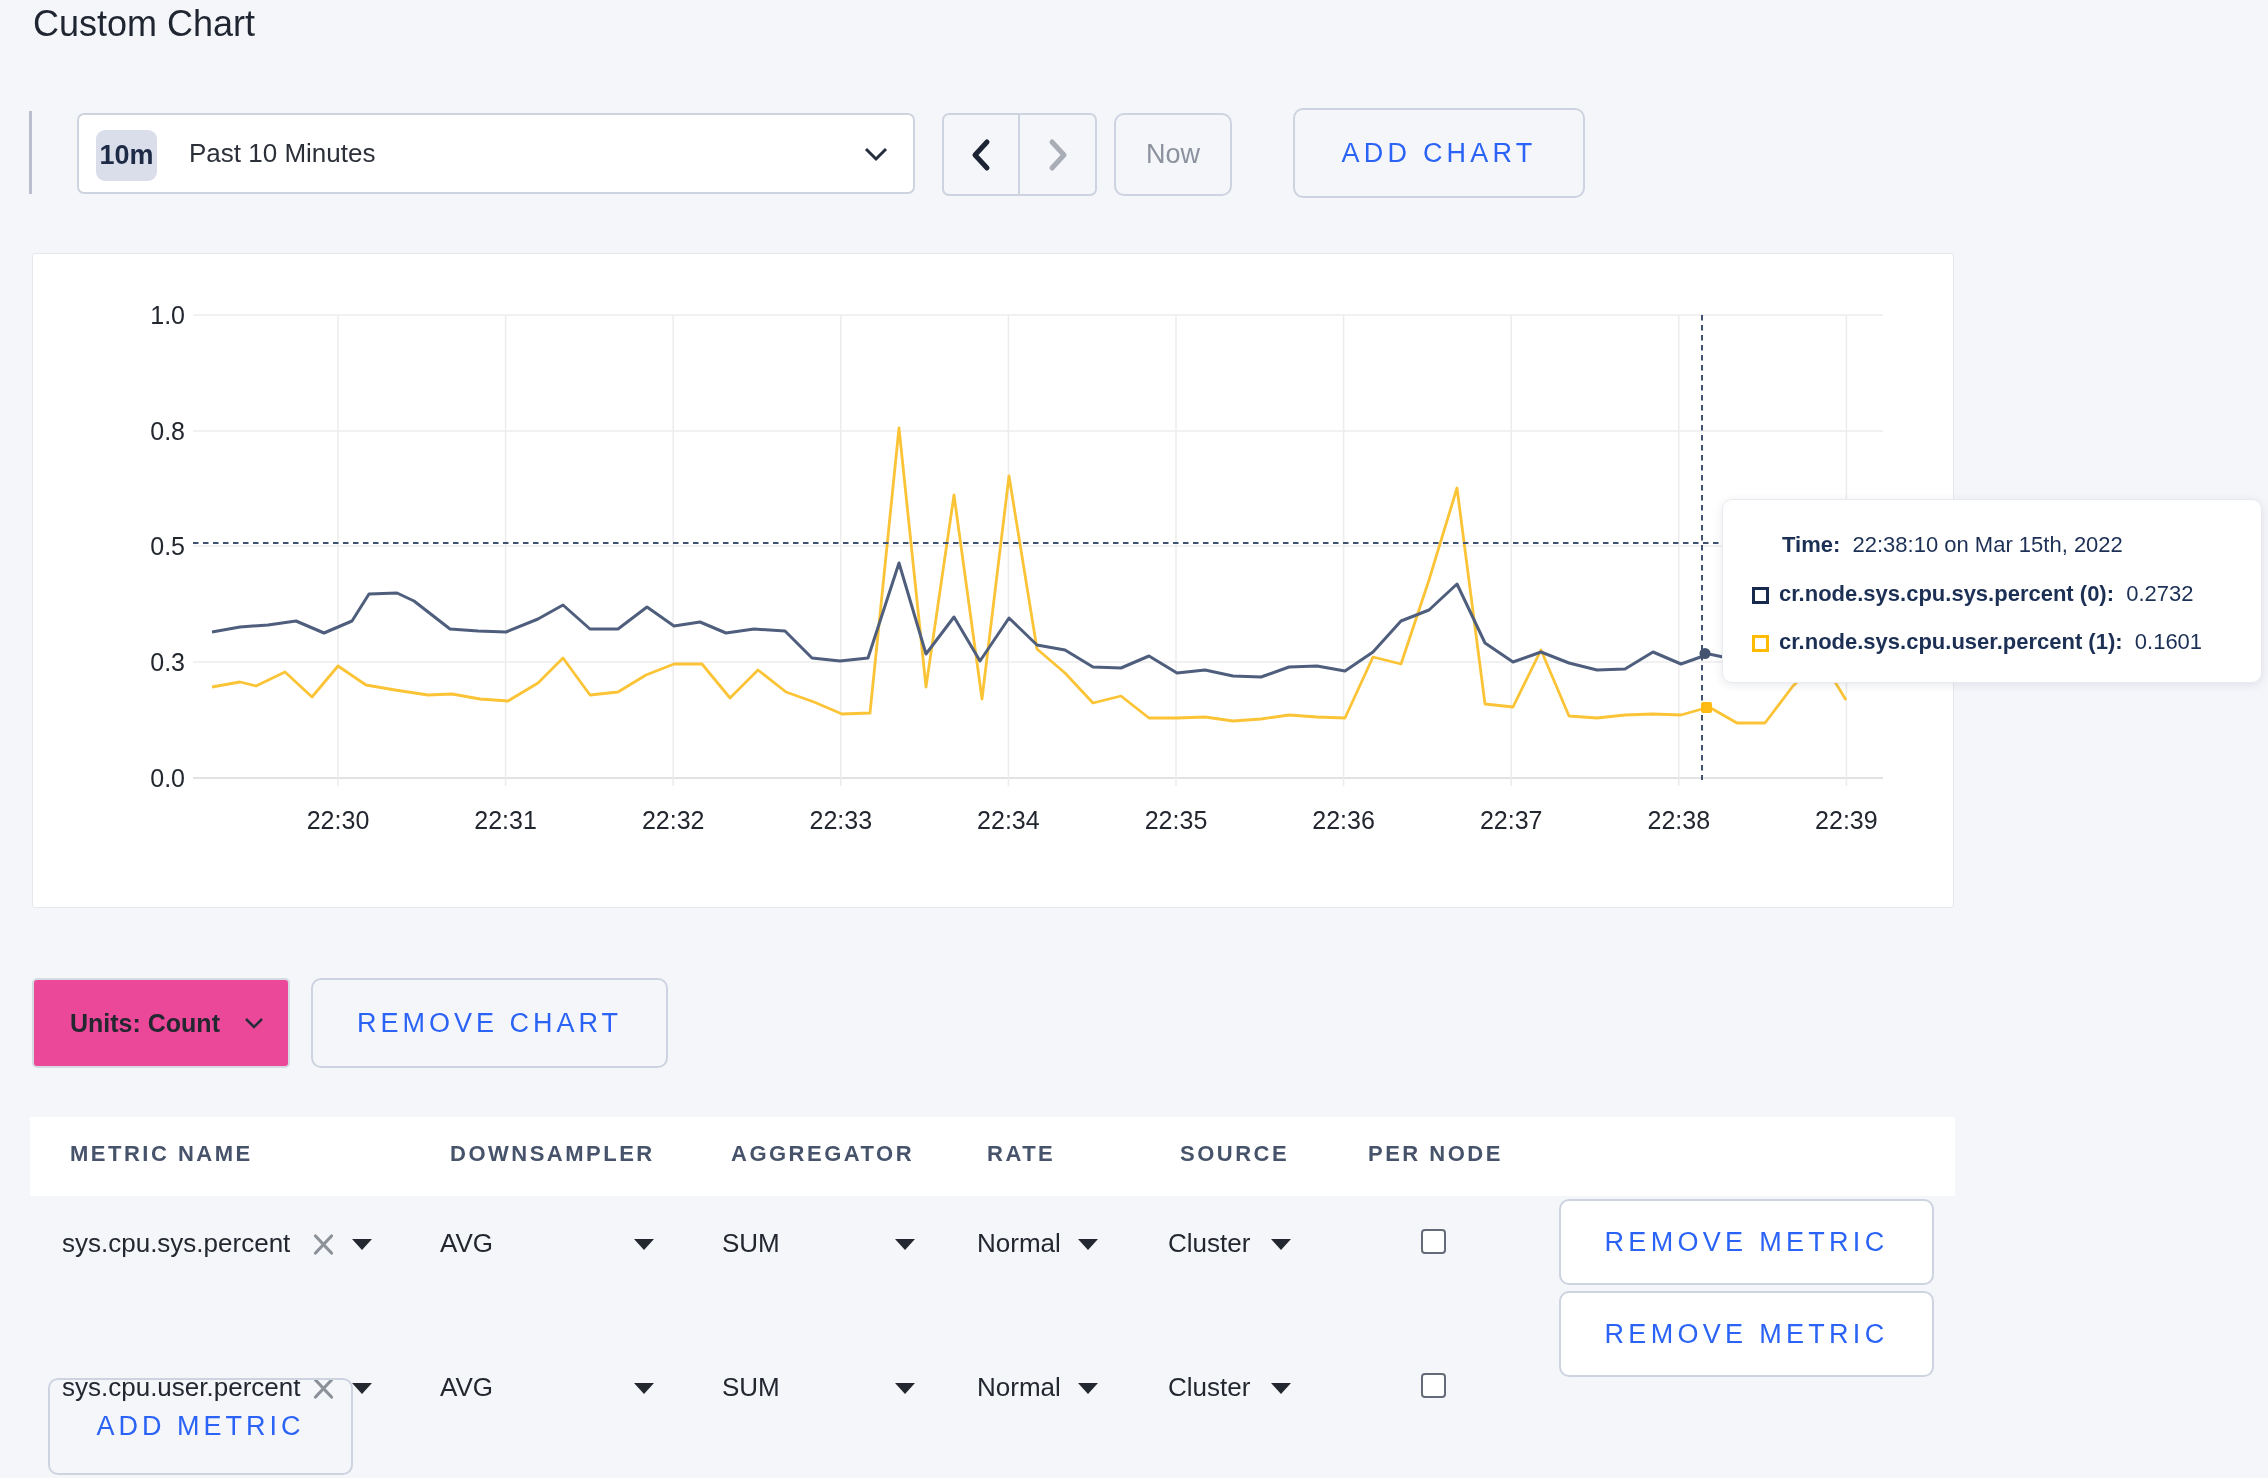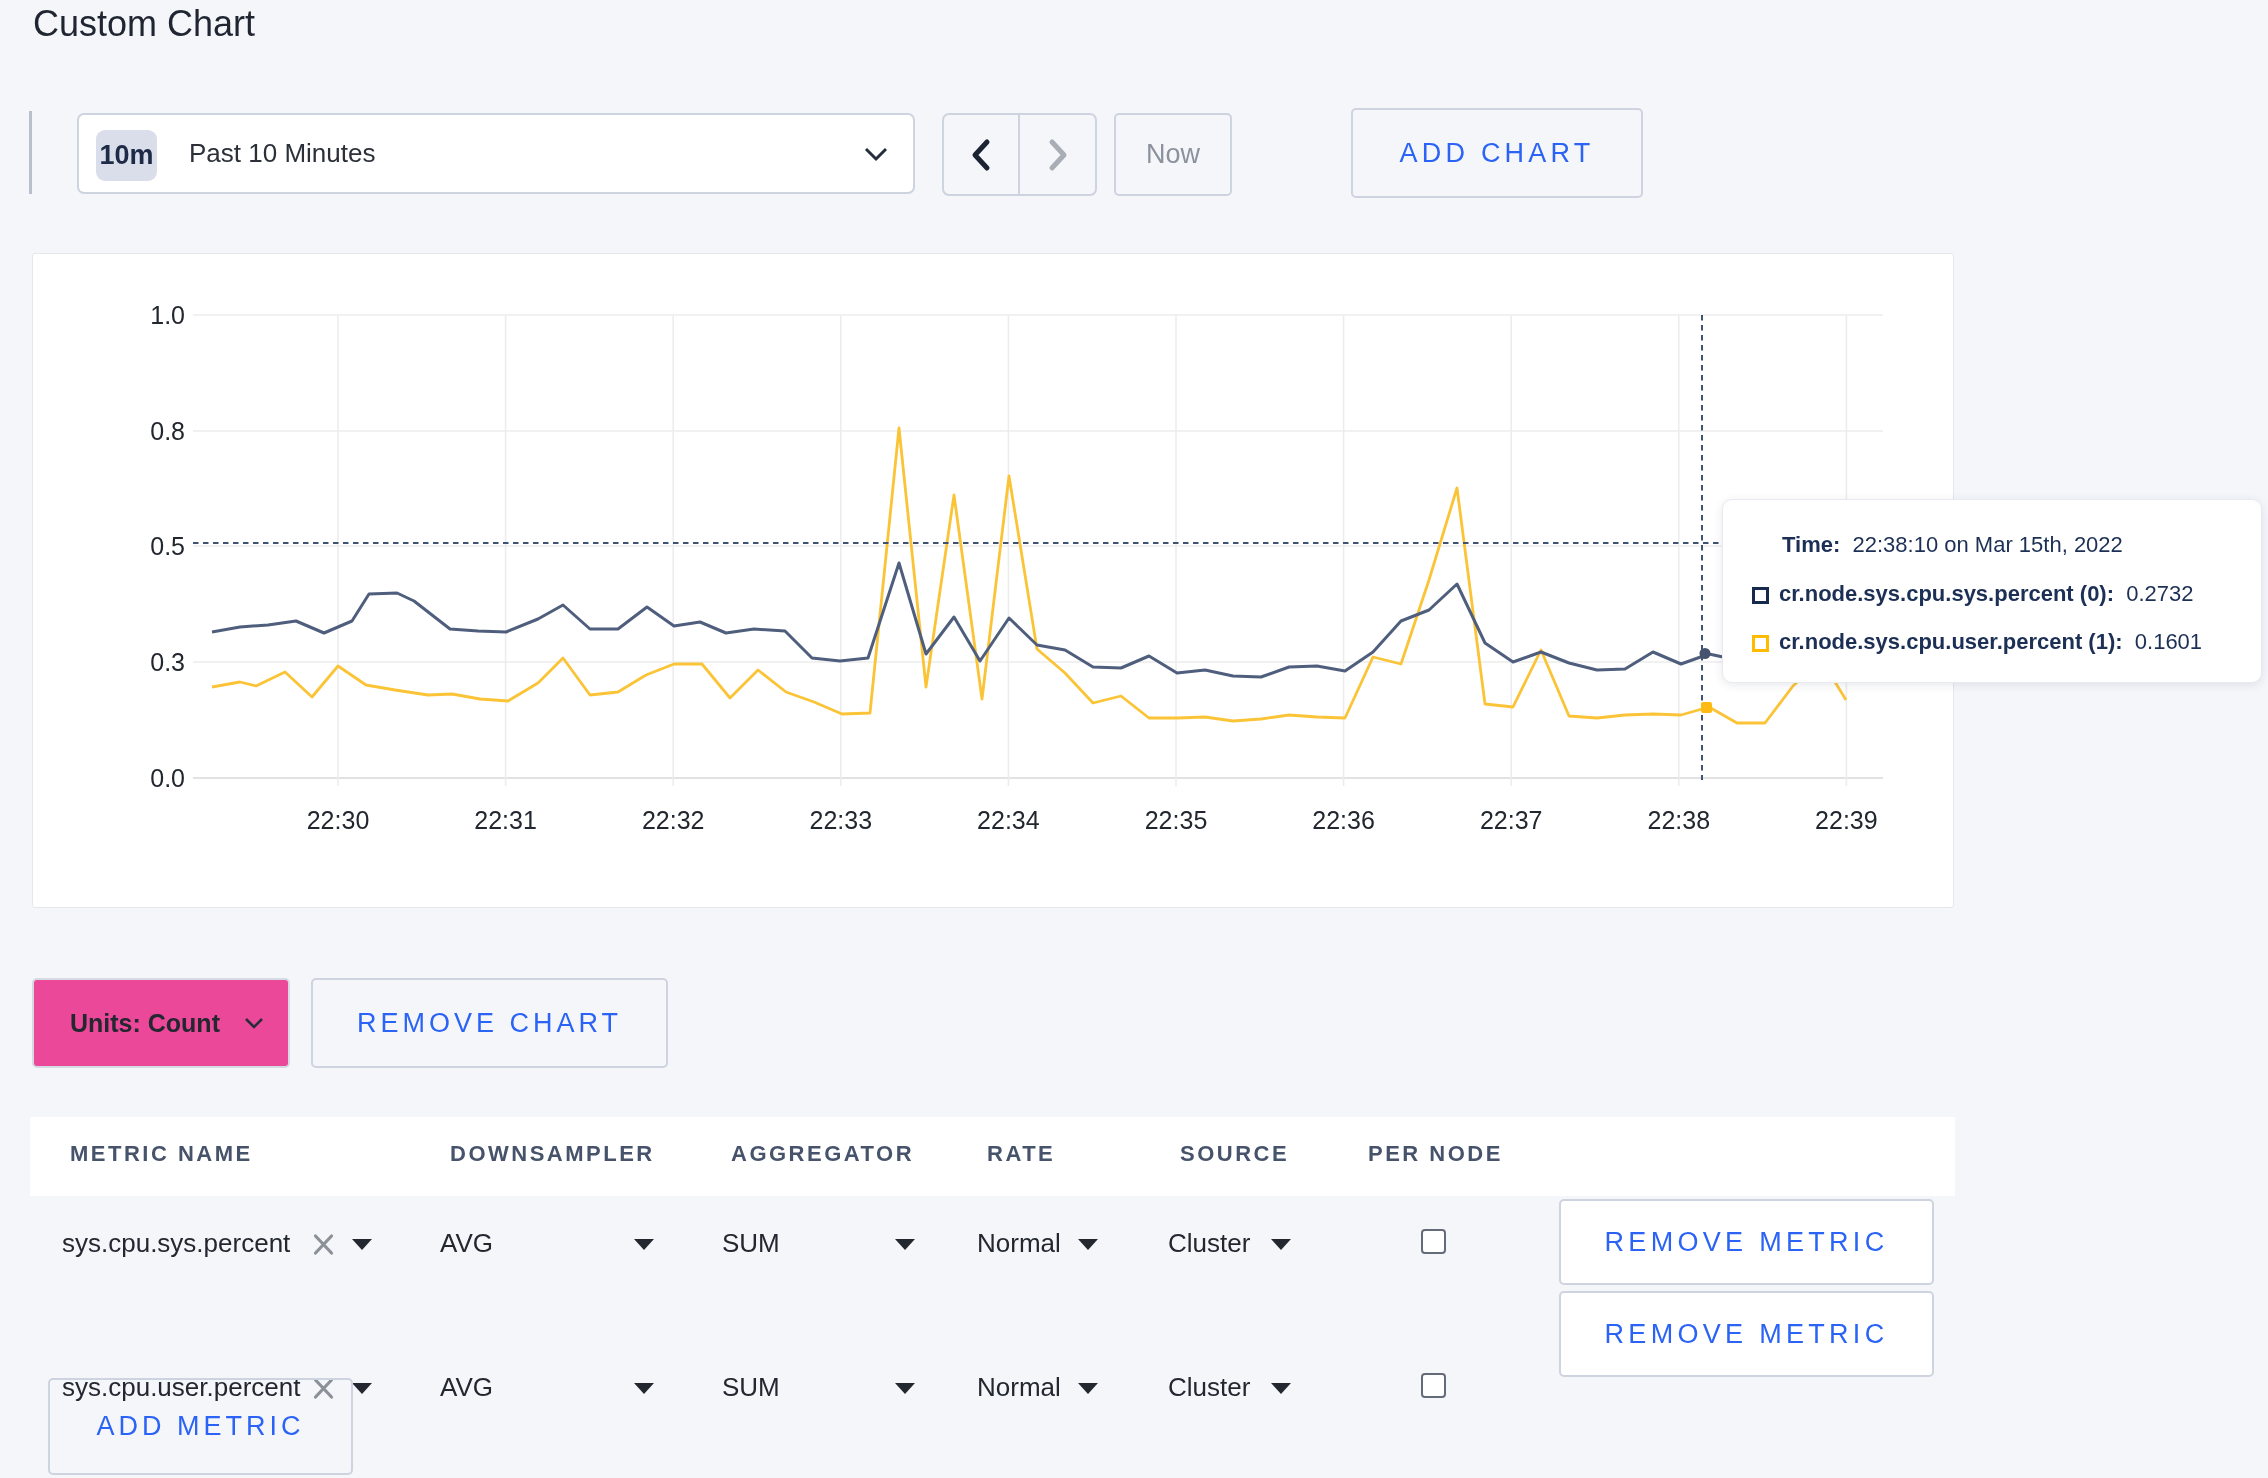--- a/index.html
+++ b/index.html
@@ -1,18 +1,18 @@
 <!DOCTYPE html>
 <html><head>
 <meta charset="utf-8">
 <style>
   html,body{margin:0;padding:0;}
   body{width:2268px;height:1478px;background:#f5f6fa;font-family:"Liberation Sans",sans-serif;position:relative;overflow:hidden;}
   .abs{position:absolute;}
-  .btn{position:absolute;border:2px solid #ced3e0;border-radius:5px;box-sizing:border-box;display:flex;align-items:center;justify-content:center;}
+  .btn{position:absolute;border:2px solid #ced3e0;border-radius:10px;box-sizing:border-box;display:flex;align-items:center;justify-content:center;}
   .blue{color:#2a63f5;letter-spacing:4.2px;font-weight:500;}
 </style>
 </head>
 <body>
 
 <div class="abs" style="left:33px;top:3px;font-size:36px;color:#1f2531;letter-spacing:0px;">Custom Chart</div>
 
 <div class="abs" style="left:29px;top:111px;width:3px;height:83px;background:#b9bfce;"></div>
 
 <div class="abs" style="left:77px;top:113px;width:838px;height:81px;background:#fff;border:2px solid #ced3e0;border-radius:7px;box-sizing:border-box;"></div>
@@ -28,21 +28,21 @@
     <path d="M21 6 L9 19 L21 32" fill="none" stroke="#1c2434" stroke-width="5" stroke-linecap="round" stroke-linejoin="round"></path>
   </svg>
 <svg class="abs" style="left:1043px;top:136px;" width="30" height="38" viewBox="0 0 30 38">
     <path d="M9 6 L21 19 L9 32" fill="none" stroke="#a9adb5" stroke-width="5" stroke-linecap="round" stroke-linejoin="round"></path>
   </svg>
 
 <div class="btn" style="left:1114px;top:113px;width:118px;height:83px;">
     <span style="font-size:27px;color:#8b929d;font-weight:500;">Now</span>
   </div>
 
-<div class="btn" style="left:1351px;top:108px;width:292px;height:90px;">
+<div class="btn" style="left:1293px;top:108px;width:292px;height:90px;">
     <span class="blue" style="font-size:27px;">ADD CHART</span>
   </div>
 
 <div class="abs" style="left:32px;top:253px;width:1922px;height:655px;background:#fff;border:1px solid #e4e7ec;border-radius:3px;box-sizing:border-box;"></div>
 
 <svg class="abs" style="left:32px;top:253px;" width="1922" height="655" viewBox="0 0 1922 655">
 
   <g stroke="#ececee" stroke-width="1.5">
     <line x1="161" y1="62" x2="1851" y2="62"></line>
     <line x1="161" y1="178" x2="1851" y2="178"></line>

